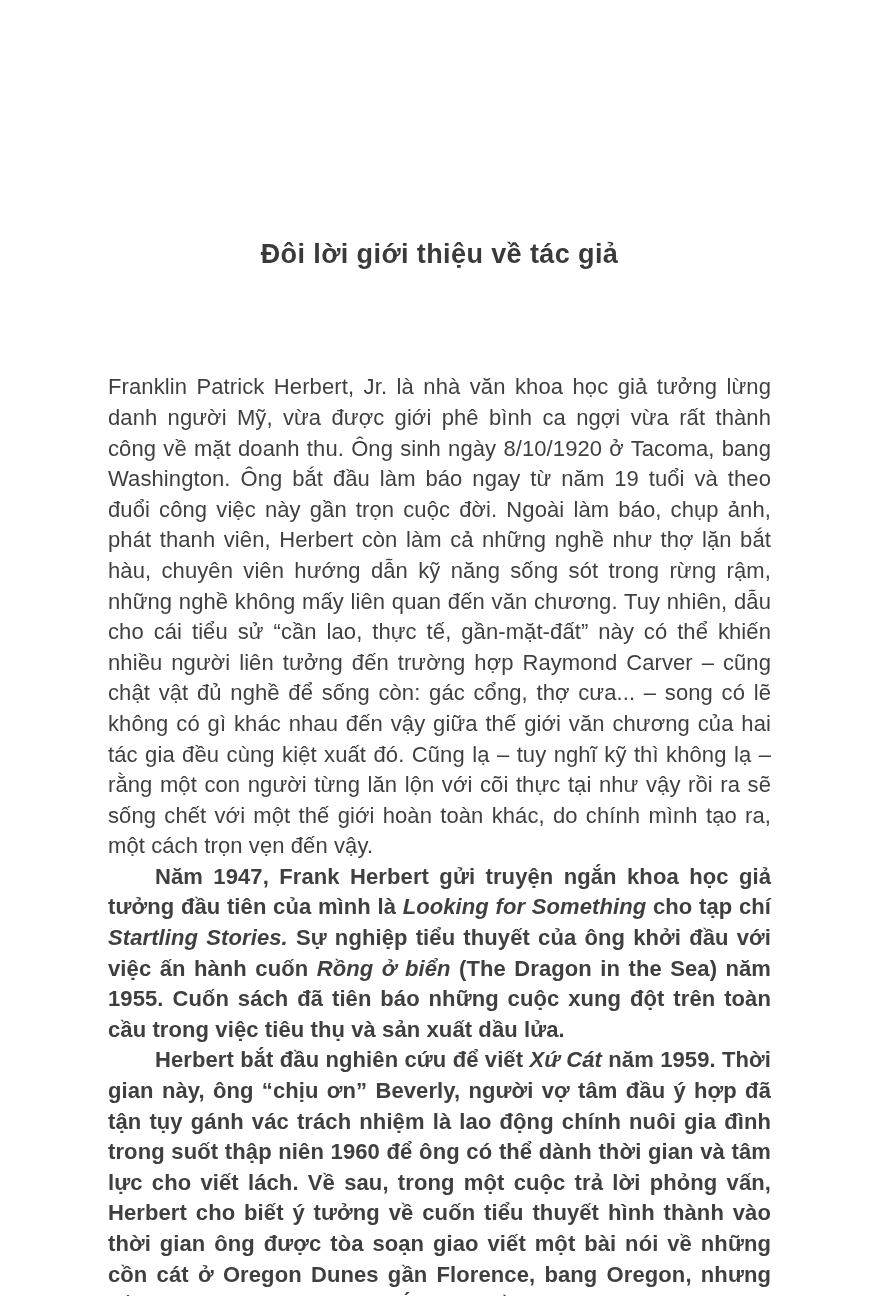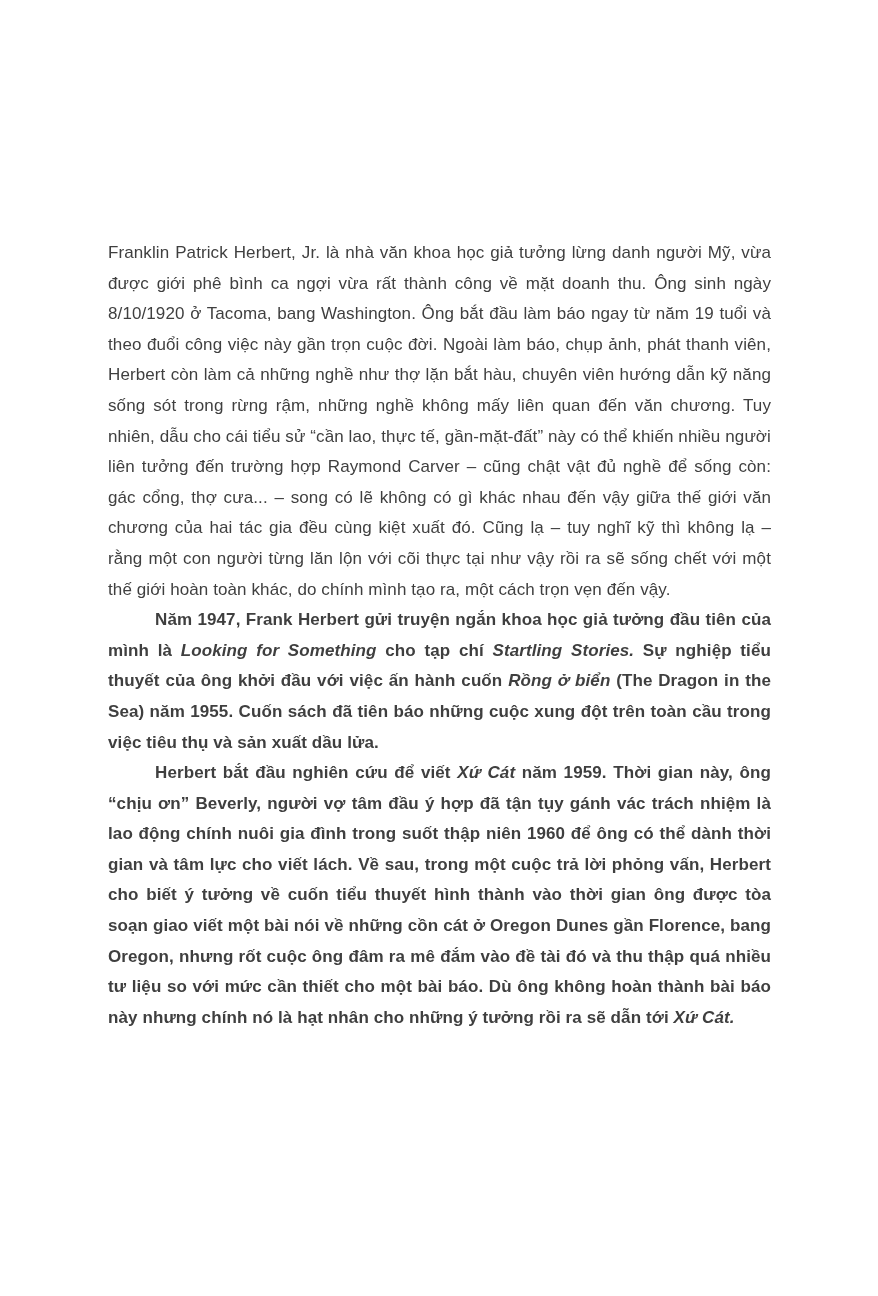--- a/index.html
+++ b/index.html
@@ -28,38 +28,39 @@
     margin: 0 0 102px 0;
     font-size: 27px;
     line-height: 1.2;
     font-weight: 600;
     letter-spacing: 0.4px;
     text-align: center;
     color: #3a3a3a;
   }
   .body-text p {
     margin: 0;
-    font-size: 17px;
+    font-size: 22px;
     line-height: 30.6px;
     text-align: justify;
     color: #3f3f3f;
     letter-spacing: 0.1px;
   }
   .body-text p.indent {
     text-indent: 47px;
     font-weight: bold;
   }
   .body-text em {
     font-style: italic;
   }
 </style>
 </head>
 <body>
 
 <div class="page" style="background: rgb(255, 255, 255); color: rgb(63, 63, 63);">
   <div class="content">
+    <h1 class="page-title" style="color: rgb(58, 58, 58);">Đôi lời giới thiệu về tác giả</h1>
     <div class="body-text">
       <p><span>Franklin Patrick Herbert, Jr. là nhà văn khoa học giả tưởng lừng danh người Mỹ, vừa được giới phê bình ca ngợi vừa rất thành công về mặt doanh thu. Ông sinh ngày 8/10/1920 ở Tacoma, bang Washington. Ông bắt đầu làm báo ngay từ năm 19 tuổi và theo đuổi công việc này gần trọn cuộc đời. Ngoài làm báo, chụp ảnh, phát thanh viên, Herbert còn làm cả những nghề như thợ lặn bắt hàu, chuyên viên hướng dẫn kỹ năng sống sót trong rừng rậm, những nghề không mấy liên quan đến văn chương. Tuy nhiên, dẫu cho cái tiểu sử “cần lao, thực tế, gần-mặt-đất” này có thể khiến nhiều người liên tưởng đến trường hợp Raymond Carver – cũng chật vật đủ nghề để sống còn: gác cổng, thợ cưa... – song có lẽ không có gì khác nhau đến vậy giữa thế giới văn chương của hai tác gia đều cùng kiệt xuất đó. Cũng lạ – tuy nghĩ kỹ thì không lạ – rằng một con người từng lăn lộn với cõi thực tại như vậy rồi ra sẽ sống chết với một thế giới hoàn toàn khác, do chính mình tạo ra, một cách trọn vẹn đến vậy.</span></p>
       <p class="indent"><span>Năm 1947, Frank Herbert gửi truyện ngắn khoa học giả tưởng đầu tiên của mình là </span><em>Looking for Something</em><span> cho tạp chí </span><em>Startling Stories.</em><span> Sự nghiệp tiểu thuyết của ông khởi đầu với việc ấn hành cuốn </span><em>Rồng ở biển</em><span> (The Dragon in the Sea) năm 1955. Cuốn sách đã tiên báo những cuộc xung đột trên toàn cầu trong việc tiêu thụ và sản xuất dầu lửa.</span></p>
       <p class="indent"><span>Herbert bắt đầu nghiên cứu để viết </span><em>Xứ Cát</em><span> năm 1959. Thời gian này, ông “chịu ơn” Beverly, người vợ tâm đầu ý hợp đã tận tụy gánh vác trách nhiệm là lao động chính nuôi gia đình trong suốt thập niên 1960 để ông có thể dành thời gian và tâm lực cho viết lách. Về sau, trong một cuộc trả lời phỏng vấn, Herbert cho biết ý tưởng về cuốn tiểu thuyết hình thành vào thời gian ông được tòa soạn giao viết một bài nói về những cồn cát ở Oregon Dunes gần Florence, bang Oregon, nhưng rốt cuộc ông đâm ra mê đắm vào đề tài đó và thu thập quá nhiều tư liệu so với mức cần thiết cho một bài báo. Dù ông không hoàn thành bài báo này nhưng chính nó là hạt nhân cho những ý tưởng rồi ra sẽ dẫn tới </span><em>Xứ Cát.</em></p>
     </div>
   </div>
 </div>
 
 </body></html>

